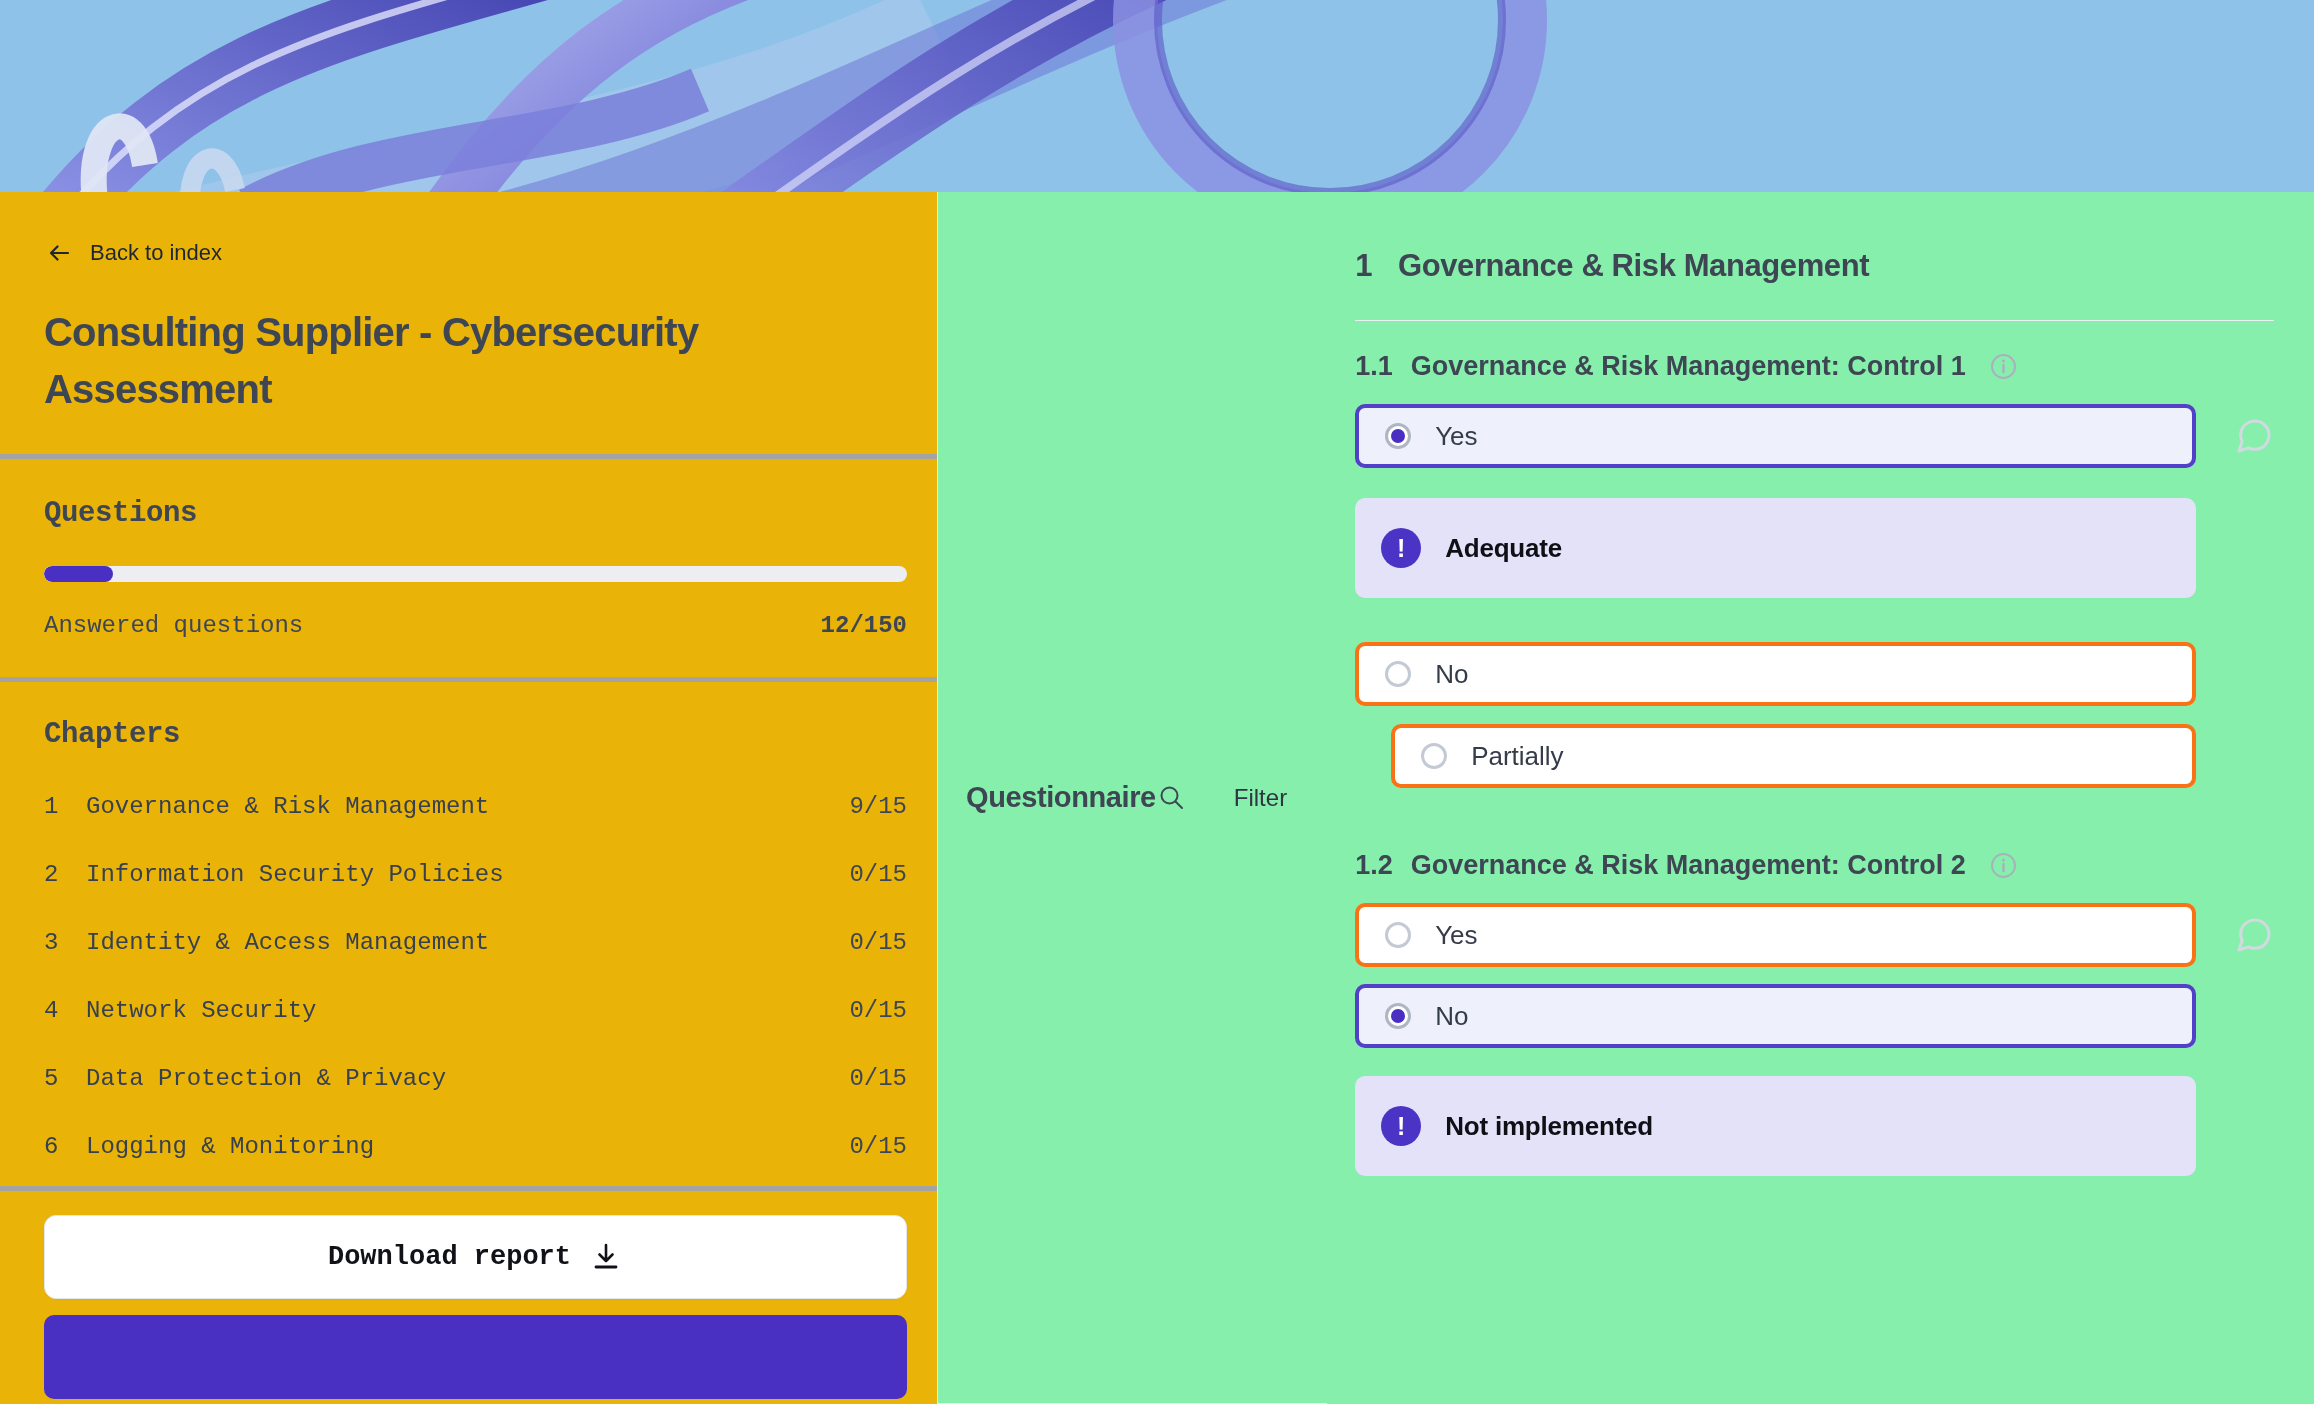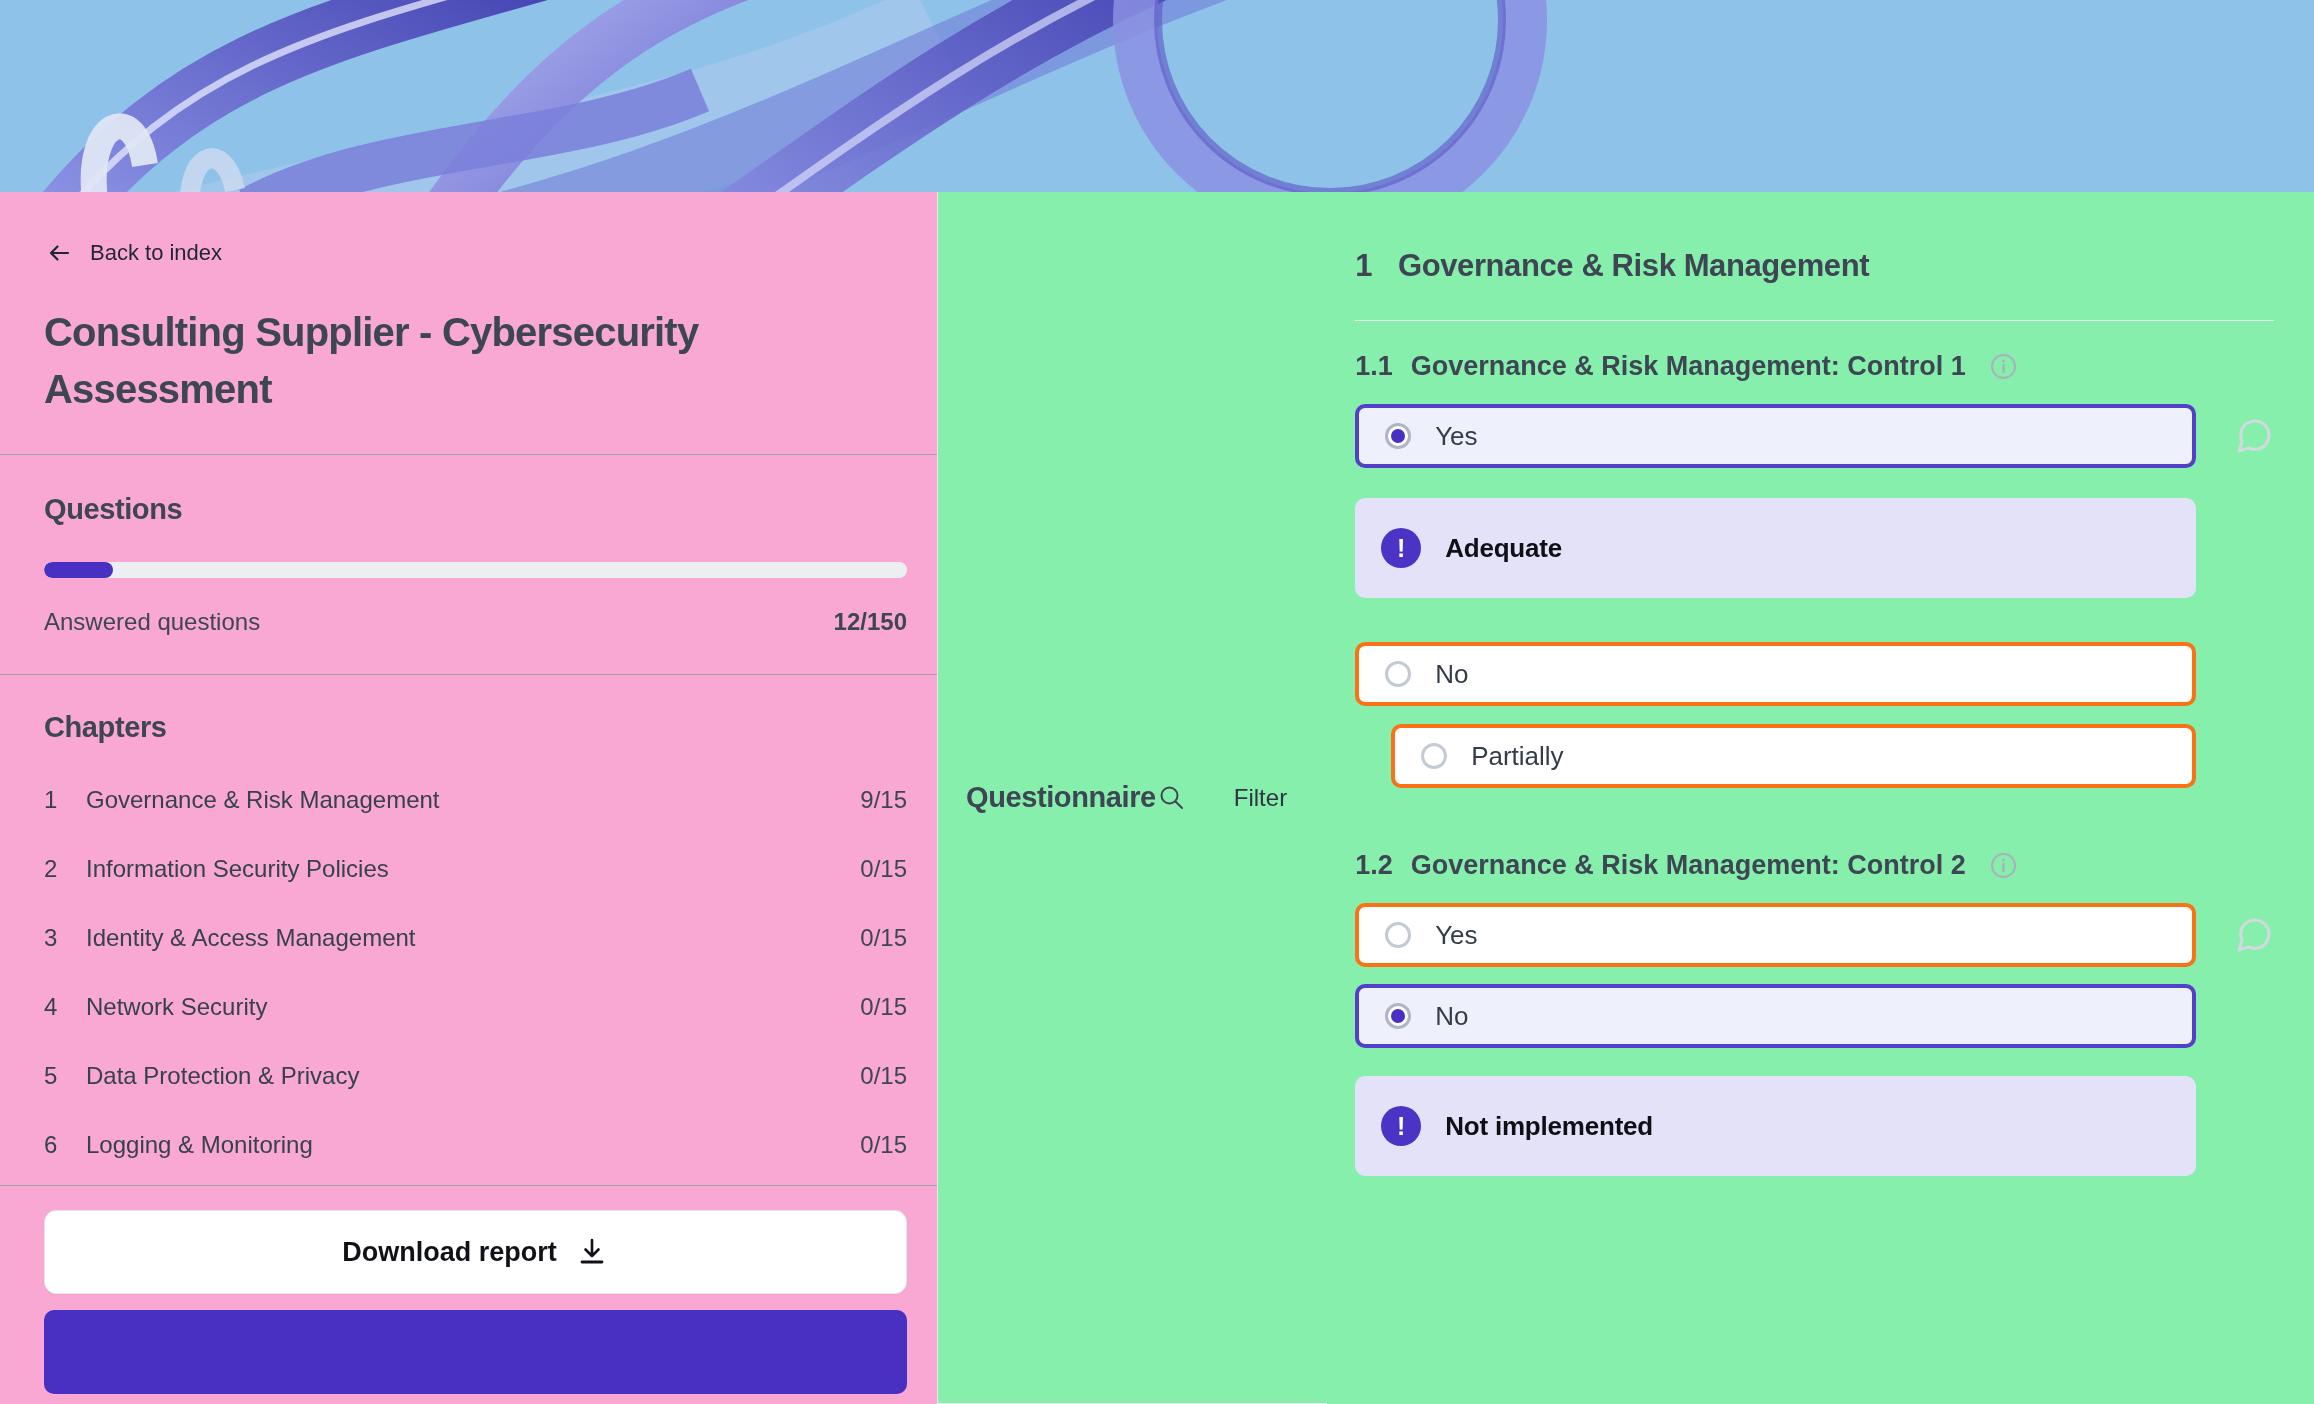--- a/index.html
+++ b/index.html
@@ -16,29 +16,29 @@
   .topbar-right { margin-left:auto; display:flex; align-items:center; gap:26px; }
   .avatar { width:56px; height:56px; border-radius:50%; background:#1E4B30; color:#C8EFD7; display:flex; align-items:center; justify-content:center; font-size:23px; font-weight:bold; letter-spacing:0.5px; }
   .chev { width:28px; height:28px; }
 
   
   .banner { height:192px; flex:0 0 192px; position:relative; overflow:hidden; background:#8FC2E9; }
   .banner svg { position:absolute; left:0; top:0; }
 
   
   .main { flex:1; display:flex; min-height:0; }
-  .panel-left { width:938px; flex:0 0 938px; border-right:1px solid #E7EAEF; background:#f9a8d4; }
+  .panel-left { width:938px; flex:0 0 938px; border-right:1px solid #E7EAEF; background:#eab308; }
   .panel-right { flex:1; background:#86efac; display:flex; min-width:0; }
 
   
   .lp-block { padding-left:44px; padding-right:30px; }
   .back-row { display:flex; align-items:center; gap:16px; padding-top:46px; font-size:22px; font-weight:500; color:#1F2633; cursor:pointer; width:max-content; }
   .back-row svg { width:30px; height:30px; }
   .assessment-title { margin-top:36px; font-size:40px; line-height:57px; font-weight:bold; color:#3E4653; letter-spacing:-0.8px; padding-bottom:36px; }
-  .lp-section { border-top:1px solid #a3a3a3; }
+  .lp-section { border-top:5px solid #a3a3a3;font-family:Liberation Mono, monospace; }
   .lp-heading { font-size:29px; font-weight:bold; color:#3E4653; letter-spacing:-0.4px; }
   .sec-questions { padding-top:38px; padding-bottom:38px; }
   .progress-track { margin-top:36px; height:16px; border-radius:9px; background:#ECEEF2; overflow:hidden; }
   .progress-fill { height:100%; border-radius:9px; background:#4A2FC3; }
   .answered-row { margin-top:30px; display:flex; justify-content:space-between; align-items:center; font-size:24px; color:#3E4653; }
   .answered-val { font-weight:bold; }
   .sec-chapters { padding-top:36px; padding-bottom:26px; }
   .chapter-list { margin-top:42px; }
   .chapter-row { display:flex; align-items:center; font-size:24px; color:#37404E; margin-bottom:41px; cursor:pointer; }
   .chapter-row:last-child { margin-bottom:0; }

